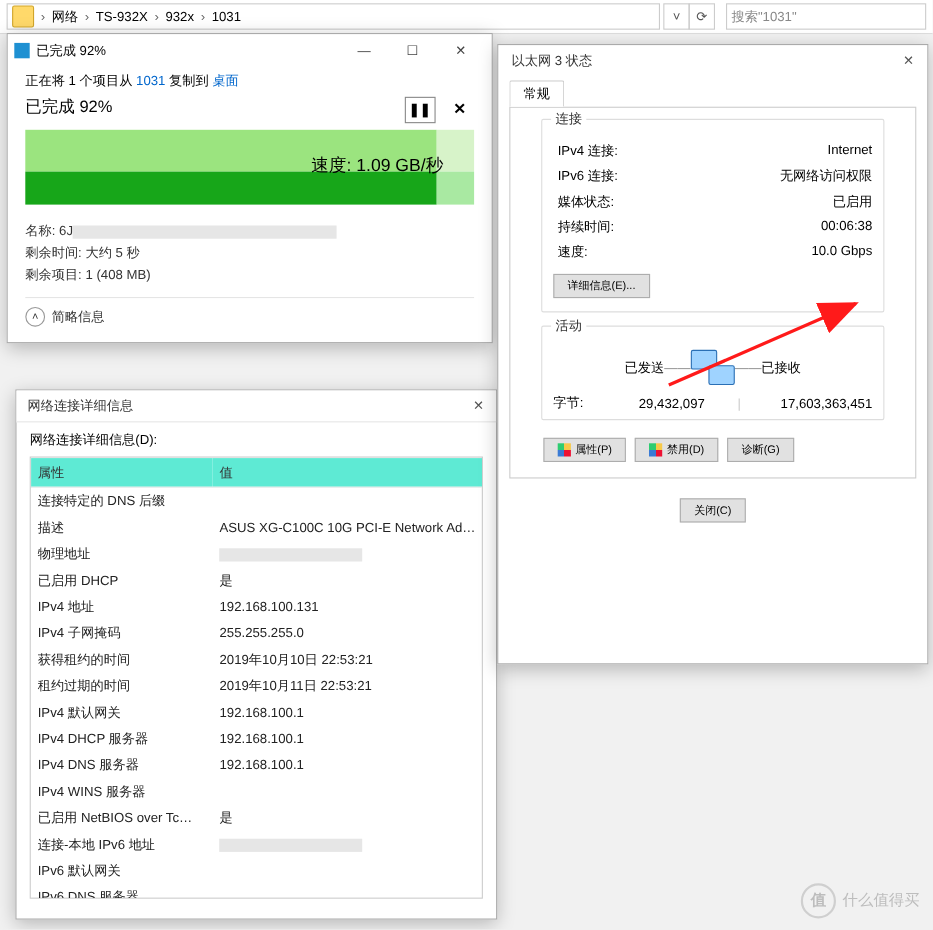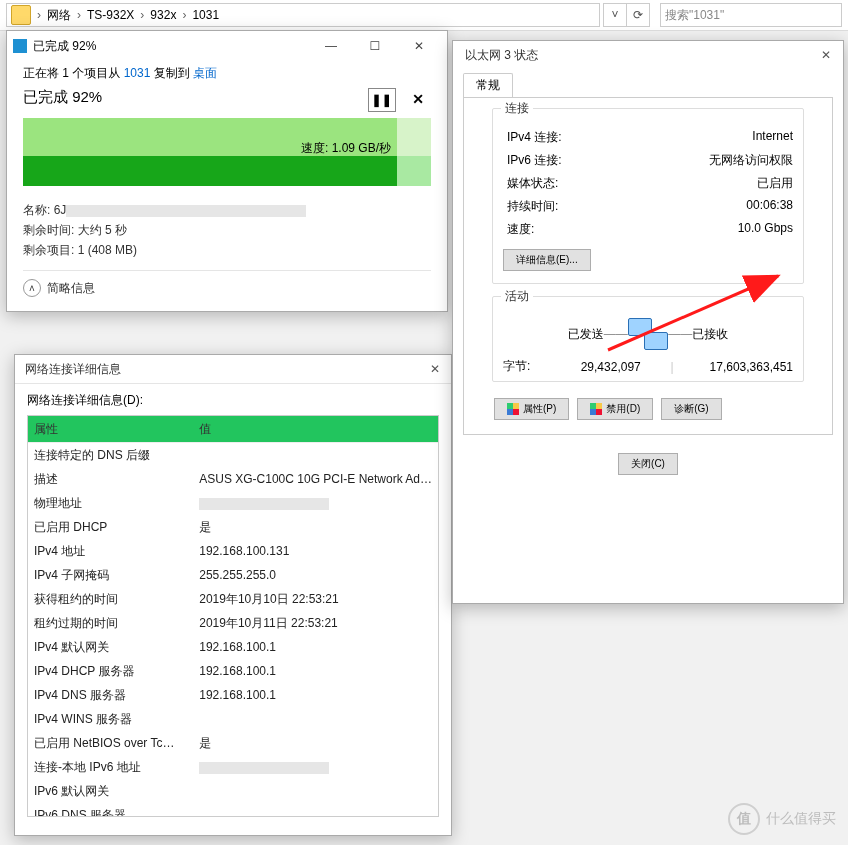--- a/index.html
+++ b/index.html
@@ -22,33 +22,33 @@
   .copyline{font-size:12px;margin-bottom:6px}
   .copyline a{color:#06c;text-decoration:none}
   .progrow{display:flex;justify-content:space-between}
   .progtitle{font-size:15px}
   .iconbtn{width:26px;height:22px;border:1px solid #888;display:inline-flex;align-items:center;justify-content:center;font-weight:bold;margin-left:6px}
   .graph{position:relative;height:68px;margin-top:6px;border:none}
   .graph .top{position:absolute;left:0;right:34px;top:0;height:38px;background:#9be47f}
   .graph .top2{position:absolute;right:0;top:0;width:34px;height:38px;background:#d7f3c9}
   .graph .bot{position:absolute;left:0;right:34px;bottom:0;height:30px;background:#17a619}
   .graph .bot2{position:absolute;right:0;bottom:0;width:34px;height:30px;background:#a9e9a2}
-  .graph .rate{position:absolute;right:40px;top:22px;font-size:12px;color:#000}
+  .graph .rate{position:absolute;right:28px;top:22px;font-size:16px;color:#000}
   .facts{margin-top:14px;line-height:20px;color:#333}
   .redact{display:inline-block;height:12px;width:240px;background:#e6e6e6;vertical-align:middle}
   .simple{margin-top:8px;display:flex;align-items:center;color:#333}
   .simple .chev{width:16px;height:16px;border:1px solid #999;border-radius:50%;display:inline-flex;align-items:center;justify-content:center;margin-right:6px;font-size:10px}
   
   #details{left:14px;top:354px;width:436px;height:480px}
   #details .hdr{height:28px;background:#fff;border-bottom:1px solid #e5e5e5;display:flex;align-items:center;padding-left:10px;color:#333}
   #details .x{margin-left:auto;width:32px;text-align:center;color:#555}
   #details .inner{padding:8px 12px}
   .listwrap{border:1px solid #ccc;height:400px;overflow:auto;position:relative}
   table.kv{border-collapse:collapse;width:100%;font-size:12px}
-  table.kv th{text-align:left;font-weight:400;color:#333;background:#22c55e;border-bottom:1px solid #eee;height:22px;padding:2px 6px}
+  table.kv th{text-align:left;font-weight:400;color:#333;background:#5eead4;border-bottom:1px solid #eee;height:22px;padding:2px 6px}
   table.kv td{padding:2px 6px;height:20px;color:#222;white-space:nowrap}
   table.kv td.k{width:160px}
   
   #status{left:452px;top:40px;width:390px;height:562px}
   #status .hdr{height:28px;display:flex;align-items:center;padding-left:12px;color:#333}
   #status .x{margin-left:auto;width:34px;text-align:center;color:#555}
   .tab{margin:4px 10px 0;display:flex}
   .tab .t{border:1px solid #ccc;border-bottom:none;padding:3px 12px;background:#fff;border-radius:2px 2px 0 0}
   .panel{margin:0 10px 10px;border:1px solid #ccc;padding:10px 28px}
   .group{border:1px solid #ddd;border-radius:2px;margin-bottom:12px}

